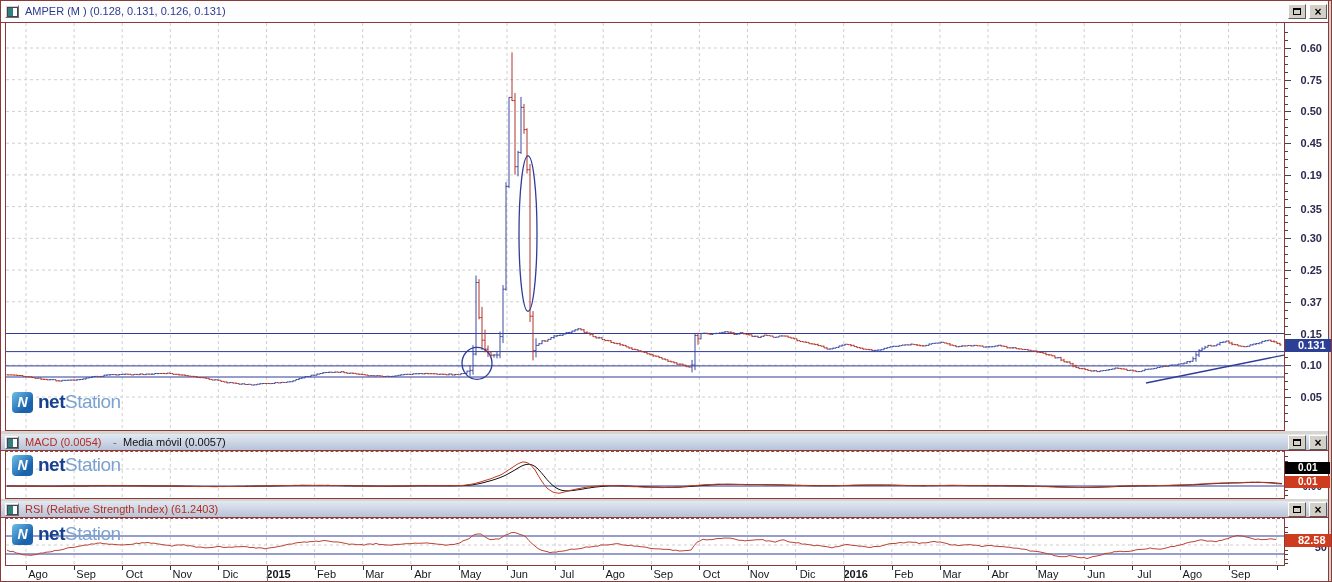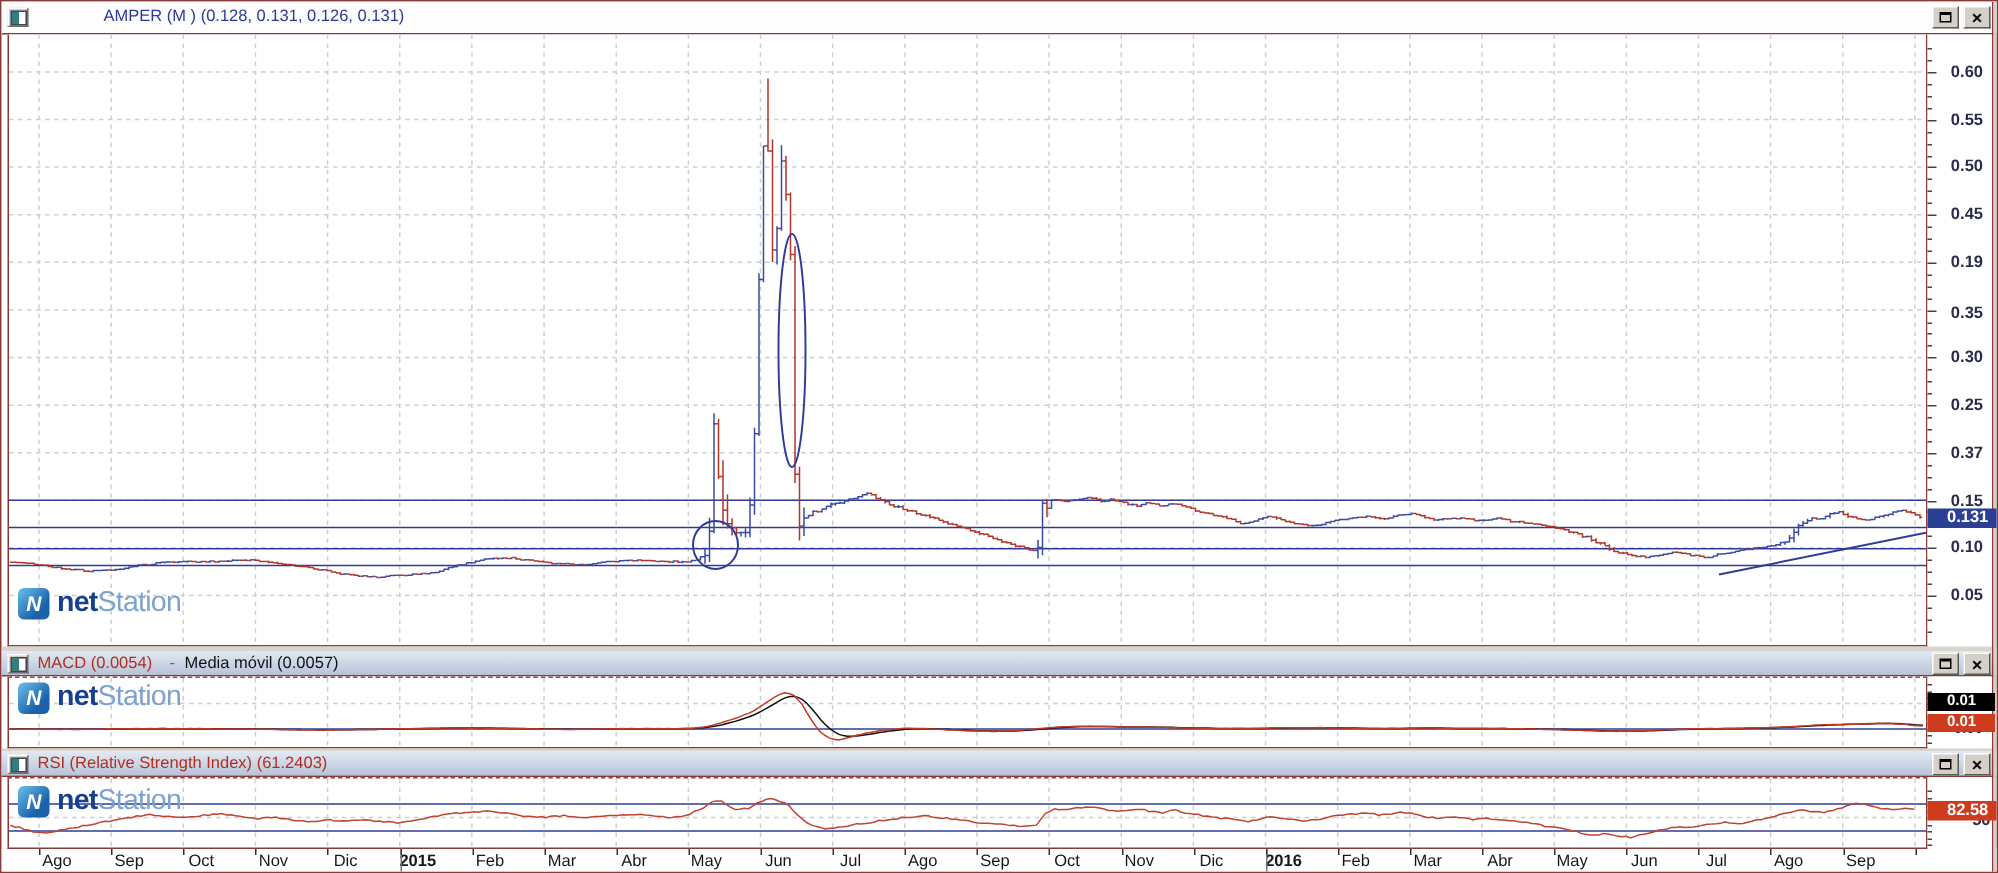--- a/index.html
+++ b/index.html
@@ -2,21 +2,21 @@
 <html><head>
 <meta charset="utf-8">
 <style>
   html,body{margin:0;padding:0;background:#e8e8e8;font-family:"Liberation Sans","DejaVu Sans",sans-serif;}
   #win{position:relative;width:1332px;height:582px;background:#fff;border:1px solid #8B3A3A;box-sizing:border-box;overflow:hidden;}
   .phead{position:absolute;left:0;width:1332px;background:#fdfdfd;border-bottom:1px solid #8B3A3A;box-sizing:border-box;}
   .phead.sub{background:linear-gradient(#e2e9f3,#b7c3d7);}
   .picon{position:absolute;left:4px;width:14px;height:13px;background:#d4d0c8;border:1px solid;border-color:#fff #6d6d6d #6d6d6d #fff;box-sizing:border-box;}
   .picon-in{position:absolute;left:1px;top:1px;width:9px;height:8px;border:1px solid #445;background:linear-gradient(to right,#2F8080 55%,#fff 45%);}
   .ptitle{position:absolute;left:24px;font-size:11px;white-space:nowrap;}
-  .navy{color:#2B3A94;margin-left:44px;}
+  .navy{color:#2B3A94;}
   .redtxt{color:#B32D20;}
   .wbtn{position:absolute;width:18px;height:15px;background:#d4d0c8;border:1px solid;border-color:#fff #5a5a5a #5a5a5a #fff;box-sizing:border-box;padding:0;cursor:pointer;display:flex;align-items:center;justify-content:center;}
   .glyph-max{width:8px;height:7px;border:1px solid #000;border-top-width:2px;box-sizing:border-box;}
   .glyph-x{font-size:12px;font-weight:bold;line-height:10px;color:#000;}
   .plot{position:absolute;left:4px;width:1280px;border-left:1px solid #8B3A3A;border-right:1px solid #8B3A3A;box-sizing:border-box;background:#fff;overflow:hidden;}
   .plot svg{position:absolute;left:0;top:0;}
   .plot.dashedtop{border-top:1px dashed #a04343;}
   .plot.solidbottom{border-bottom:1px solid #8B3A3A;}
   #main-plot{border-bottom:1px solid #8B3A3A;}
   .yaxis{position:absolute;left:1284px;width:44px;background:#fff;font-size:11px;}
@@ -169,21 +169,21 @@
       <div class="ylab" style="top: 373.974px;">0.05</div>
       <div class="ylab" style="top: 342.249px;">0.10</div>
       <div class="ylab" style="top: 310.524px;">0.15</div>
       <div class="ylab" style="top: 278.799px;">0.37</div>
       <div class="ylab" style="top: 247.074px;">0.25</div>
       <div class="ylab" style="top: 215.349px;">0.30</div>
       <div class="ylab" style="top: 186px;">0.35</div>
       <div class="ylab" style="top: 151.899px;">0.19</div>
       <div class="ylab" style="top: 120.174px;">0.45</div>
       <div class="ylab" style="top: 88.4493px;">0.50</div>
-      <div class="ylab" style="top: 56.7243px;">0.55</div>
+      <div class="ylab" style="top: 56.7243px;">0.75</div>
       <div class="ylab" style="top: 24.9993px;">0.60</div>
     </div>
 
   <div class="splitter" style="top:430px;height:3px;"></div>
 
   <div class="phead sub" style="top:433px;height:17px;">
     <span class="picon" style="top:2px;">
         <span class="picon-in"></span>
       </span>
     <span class="ptitle redtxt" style="top:2px;">MACD (0.0054)</span>

